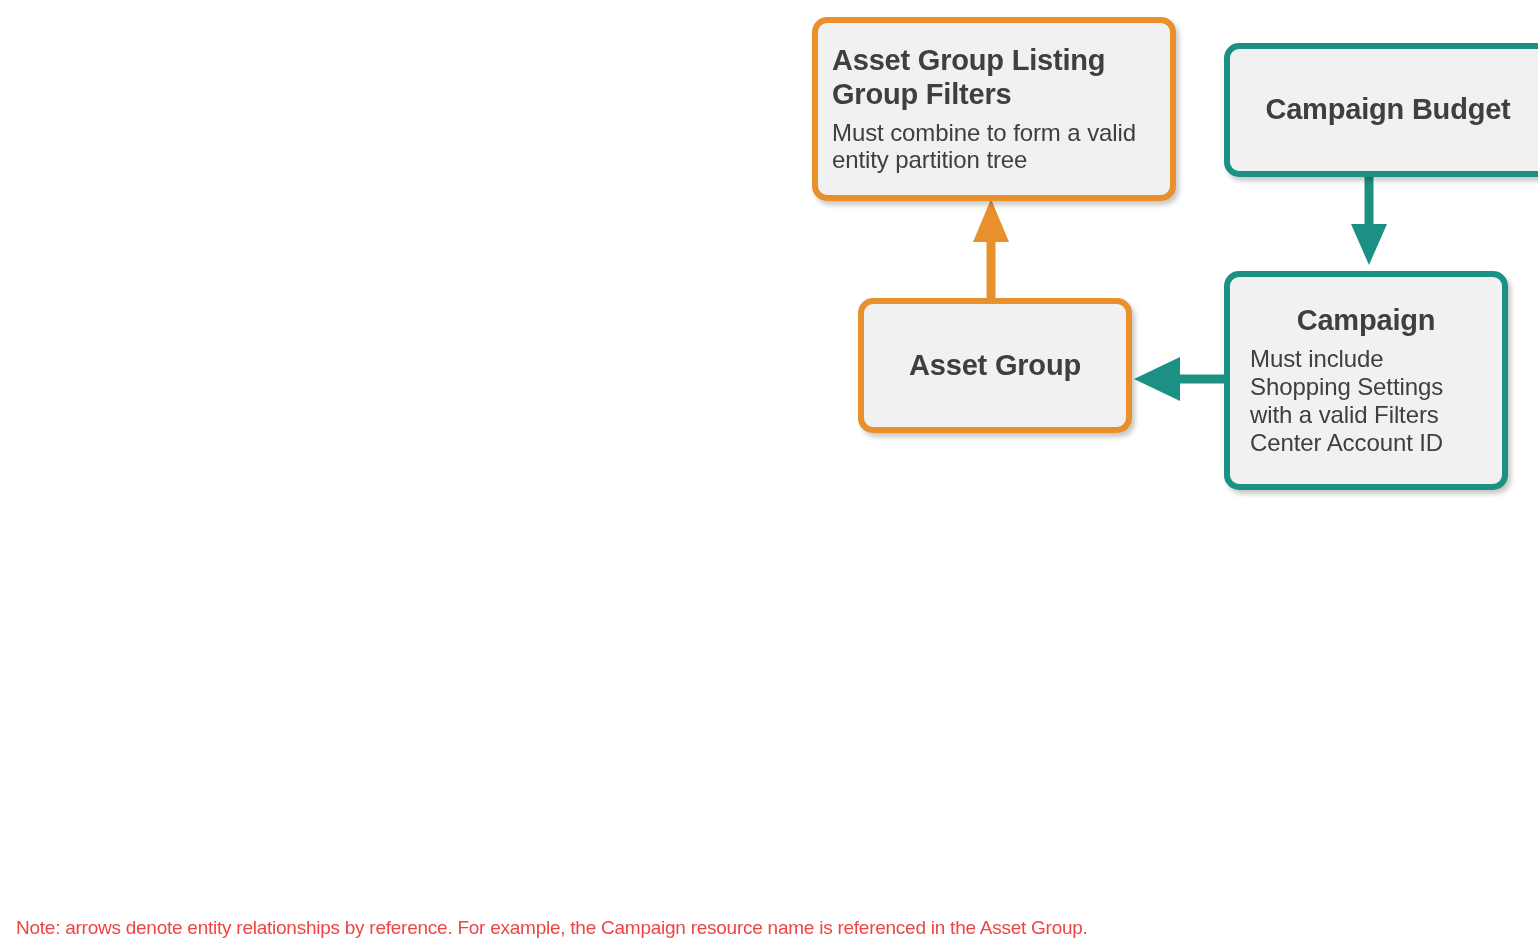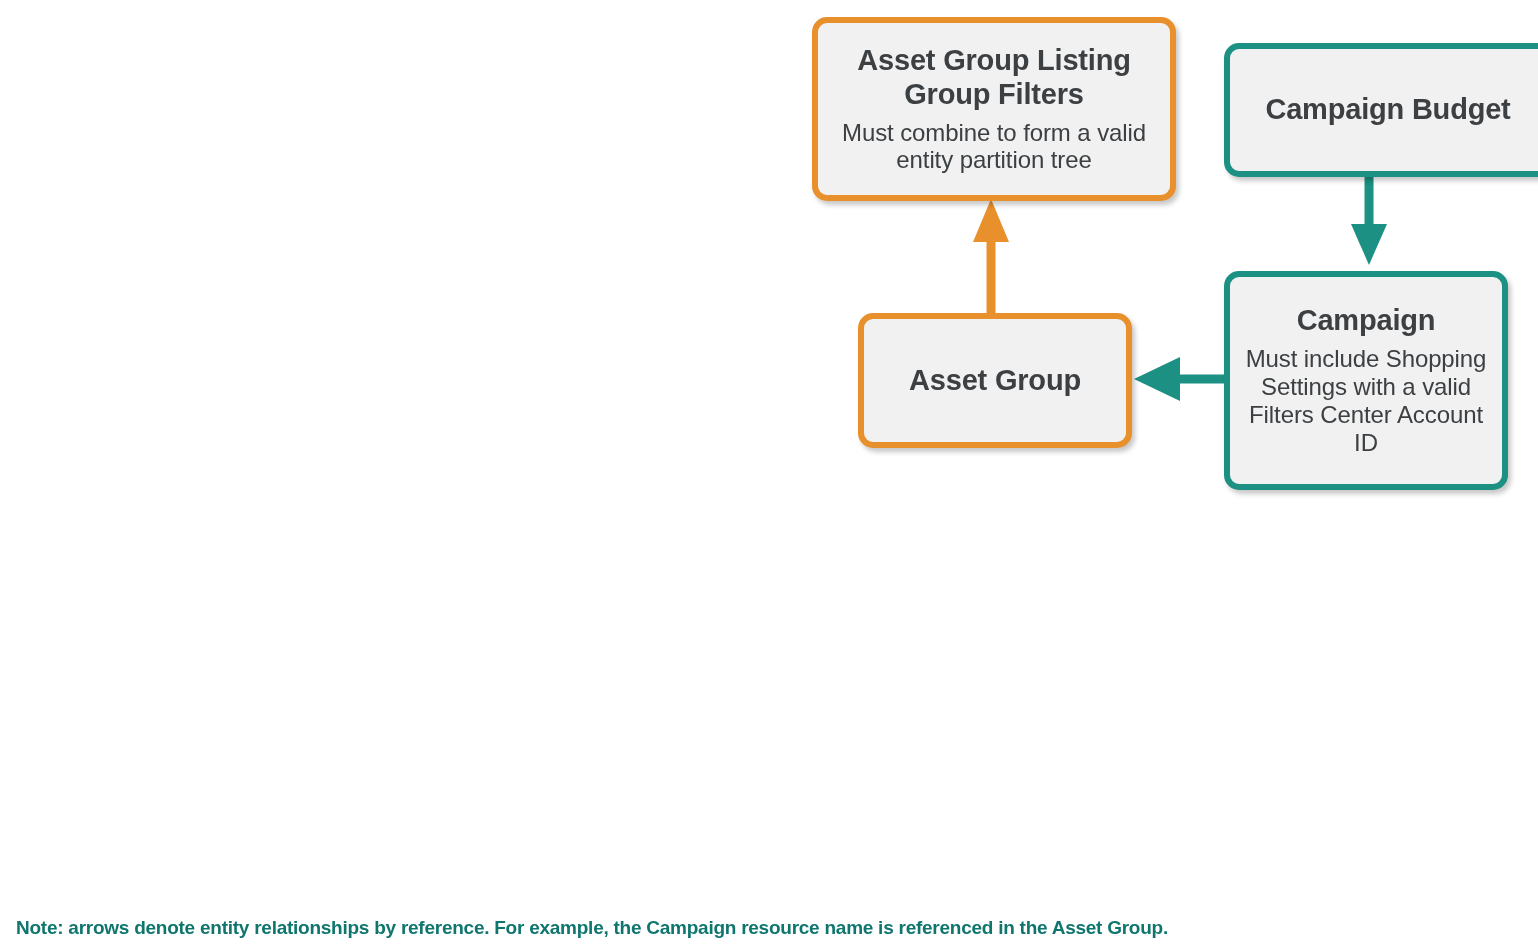--- a/index.html
+++ b/index.html
@@ -29,21 +29,21 @@
     position: absolute;
     box-sizing: border-box;
     background: #F1F1F1;
     border-radius: 15px;
     border-style: solid;
     border-width: 6px;
     display: flex;
     flex-direction: column;
     align-items: center;
     justify-content: center;
-    text-align: center;
+    text-align: left;
     box-shadow: 3px 4px 5px rgba(0,0,0,0.22);
     z-index: 3;
   }
   .node.orange { border-color: #E8902C; }
   .node.teal   { border-color: #1C9083; }
 
   .node-title {
     font-size: 29px;
     font-weight: bold;
     color: #3C4043;
@@ -64,47 +64,47 @@
     left: 812px;  top: 17px;
     width: 364px; height: 184px;
     padding: 0 14px;
   }
   #node-campaign-budget {
     left: 1224px; top: 43px;
     width: 328px; height: 134px;
     padding: 0 4px;
   }
   #node-asset-group {
-    left: 858px;  top: 313px;
+    left: 858px;  top: 298px;
     width: 274px; height: 135px;
     padding: 0 25px;
   }
   #node-campaign {
     left: 1224px; top: 271px;
     width: 284px; height: 219px;
-    padding: 0 12px;
+    padding: 0 20px;
   }
 
   
   #connectors {
     position: absolute;
     left: 0; top: 0;
     width: 1538px; height: 948px;
     z-index: 1;
     pointer-events: none;
   }
 
   
   #footer-note {
     position: absolute;
     left: 16px;
     top: 917px;
     font-size: 19px;
-    font-weight: bold;
-    color: #0f766e;
+    font-weight: normal;
+    color: #ef4444;
     letter-spacing: -0.25px;
     white-space: nowrap;
   }
 </style>
 </head>
 <body>
 
 <div id="diagram-canvas">
 
   <svg id="connectors" viewBox="0 0 1538 948" width="1538" height="948" xmlns="http://www.w3.org/2000/svg">

